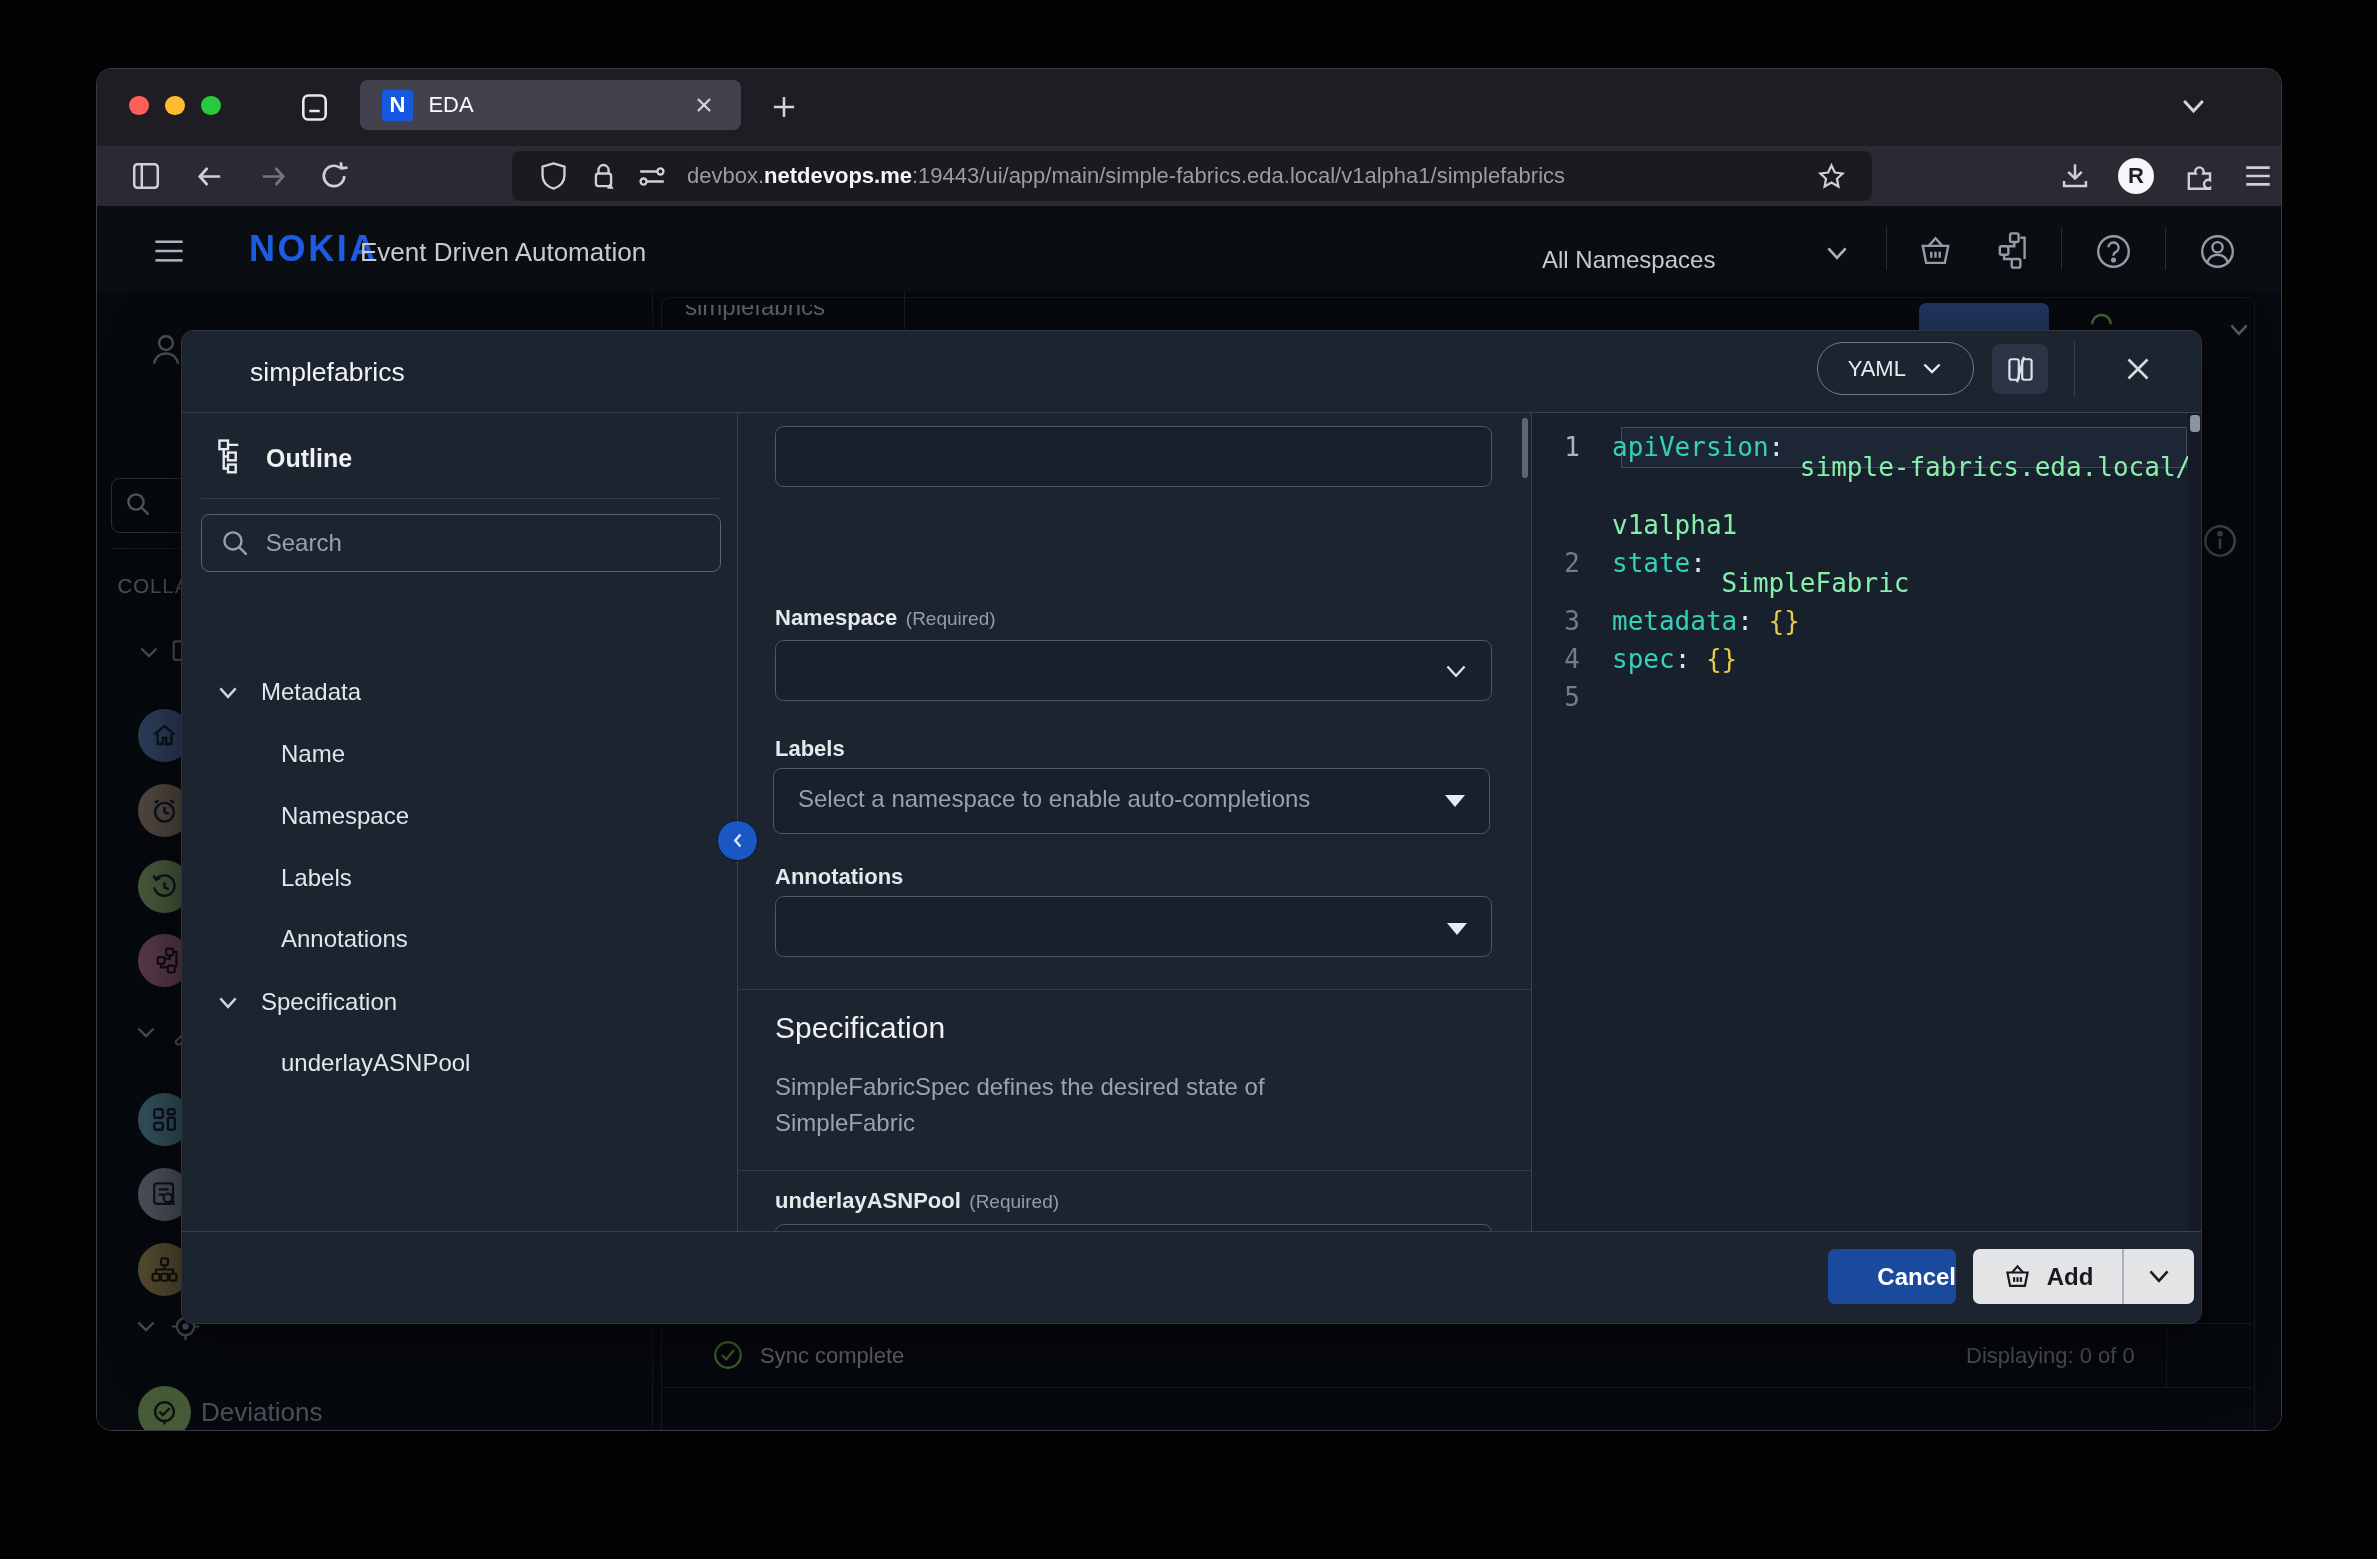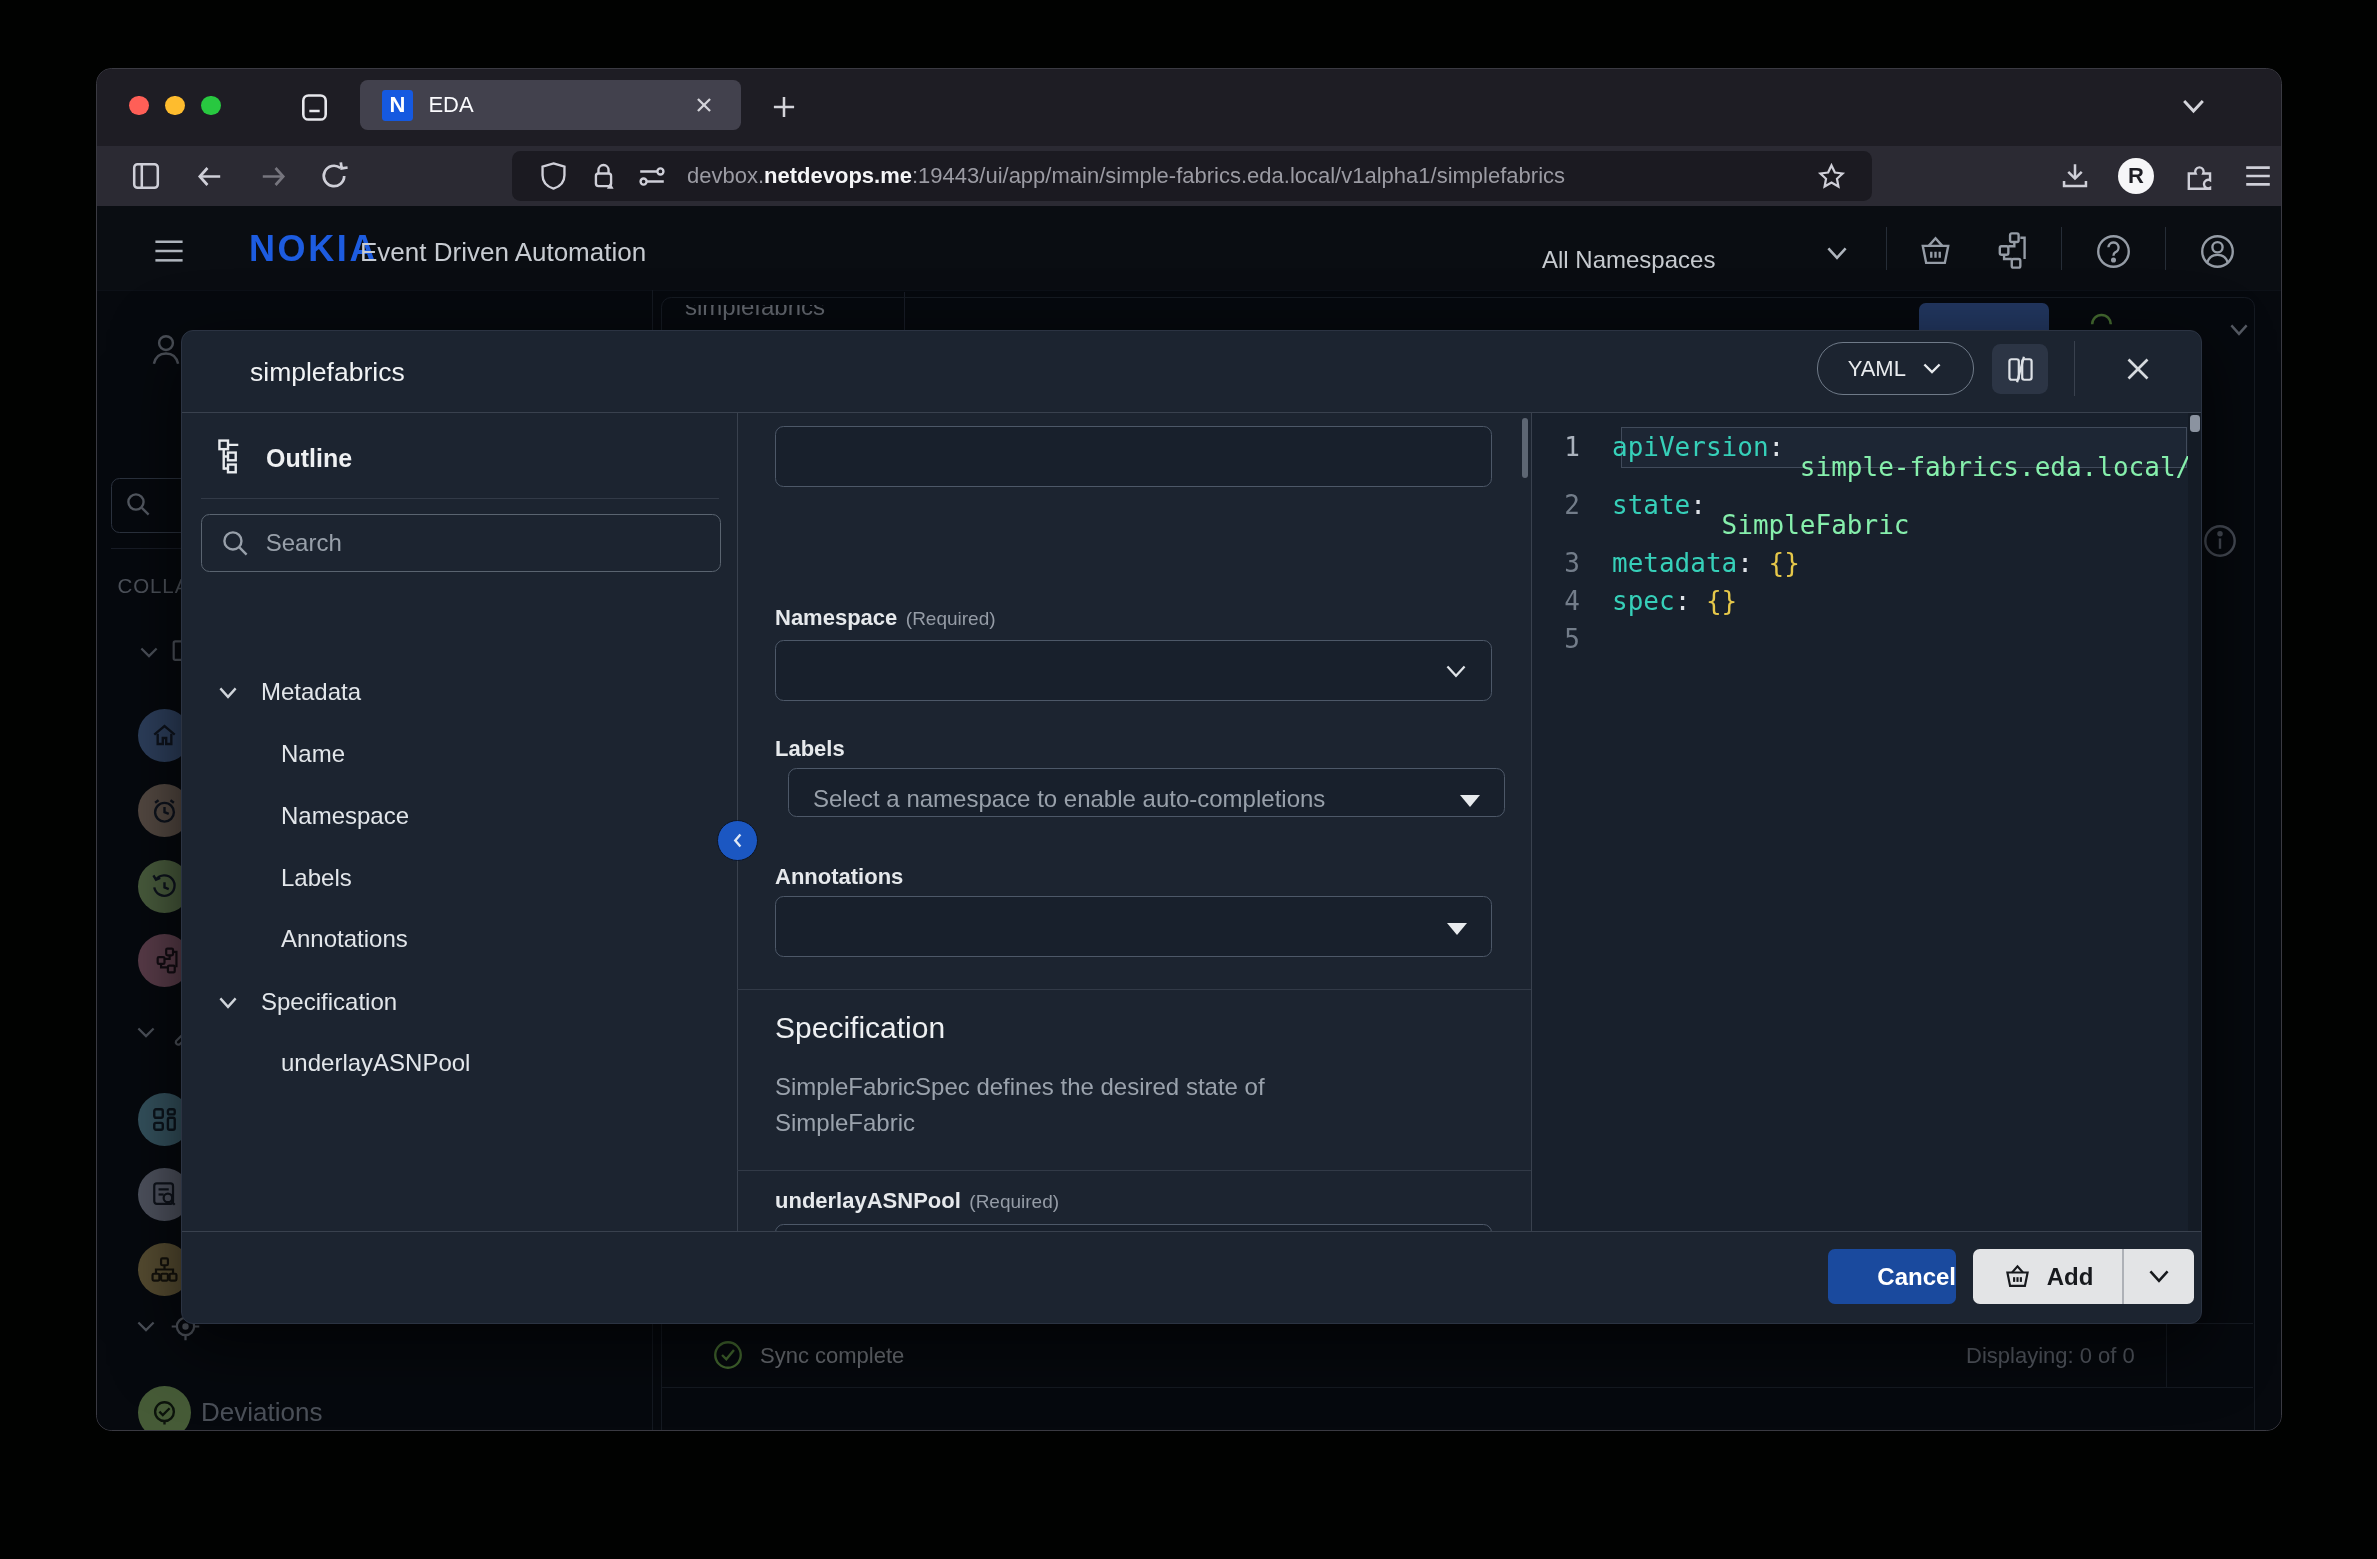--- a/index.html
+++ b/index.html
@@ -488,21 +488,21 @@
           <span class="abs" style="left:38px;top:192px;"><span class="flabel">Namespace</span><span class="freq">(Required)</span></span>
           <div class="finput" style="left:38px;top:227px;width:717px;height:61px;">
             <span style="position:absolute;right:22px;top:22px;">
               <svg width="26" height="18" viewBox="0 0 30 21" fill="none" stroke="#dfe3e8" stroke-width="2.6">
                   <polyline points="5,4 15,15 25,4"></polyline>
                 </svg>
             </span>
           </div>
 
           <span class="abs flabel" style="left:38px;top:323px;">Labels</span>
-          <div class="finput" style="left:51px;top:355px;width:717px;height:49px;">
+          <div class="finput" style="left:36px;top:355px;width:717px;height:66px;">
             <span class="fph" style="position:absolute;left:24px;top:16px;">Select a namespace to enable auto-completions</span>
             <span style="position:absolute;right:24px;top:26px;width:0;height:0;border-left:10.2px solid transparent;border-right:10.2px solid transparent;border-top:12px solid #e8ebee;"></span>
           </div>
 
           <span class="abs flabel" style="left:38px;top:451px;">Annotations</span>
           <div class="finput" style="left:38px;top:483px;width:717px;height:61px;">
             <span style="position:absolute;right:24px;top:26px;width:0;height:0;border-left:10.2px solid transparent;border-right:10.2px solid transparent;border-top:12px solid #e8ebee;"></span>
           </div>
 
           <div class="divider-h" style="left:0;top:576px;width:794px;"></div>
@@ -514,20 +514,21 @@
           <div class="finput" style="left:38px;top:811px;width:717px;height:61px;"></div>
 
           <div class="scrollthumb" style="right:2.6px;top:5.1px;width:6px;height:60px;background:#5d6673;"></div>
         </div>
         <div class="vline" style="left:1349px;"></div>
 
         <div class="code">
           <div class="curline"></div>
           <div class="codebody">
             <div class="cl"><span class="ln ln1">1</span><span class="ck">apiVersion</span><span class="cc">:</span><span> </span><span class="cv">simple-fabrics.eda.local/</span></div>
+            <div class="cl"><span class="ln"></span><span class="cv">v1alpha1</span></div>
             <div class="cl"><span class="ln">2</span><span class="ck">state</span><span class="cc">:</span><span> </span><span class="cv">SimpleFabric</span></div>
             <div class="cl"><span class="ln">3</span><span class="ck">metadata</span><span class="cc">:</span><span> </span><span class="cb">{}</span></div>
             <div class="cl"><span class="ln">4</span><span class="ck">spec</span><span class="cc">:</span><span> </span><span class="cb">{}</span></div>
             <div class="cl"><span class="ln">5</span></div>
           </div>
           <div class="abs" style="right:0;top:0;bottom:0;width:13.7px;background:#141b25;"></div>
           <div class="scrollthumb" style="right:1.7px;top:1.7px;width:10.2px;height:17px;"></div>
         </div>
 
         <div class="abs" style="left:0;bottom:0;width:100%;height:91px;border-top:0.9px solid #39414e;">

